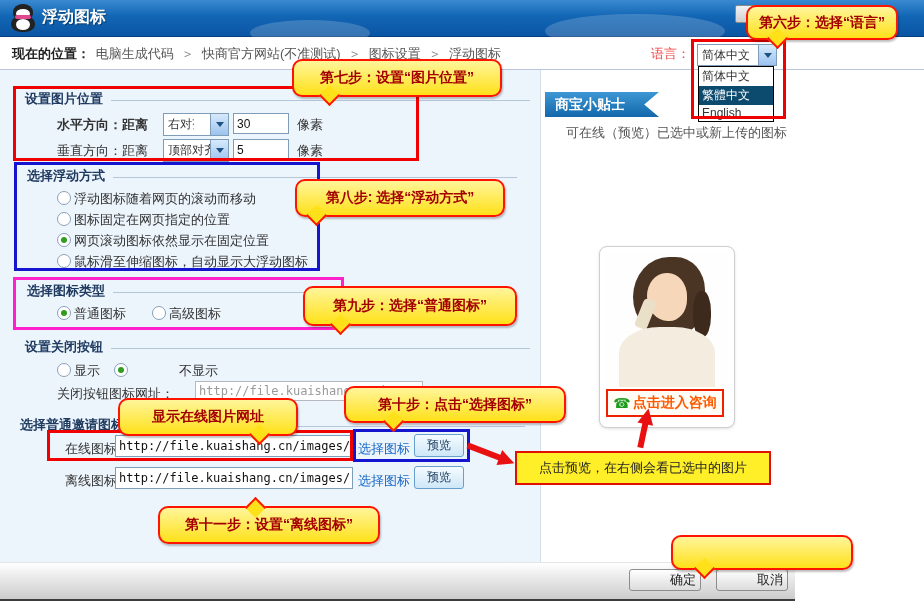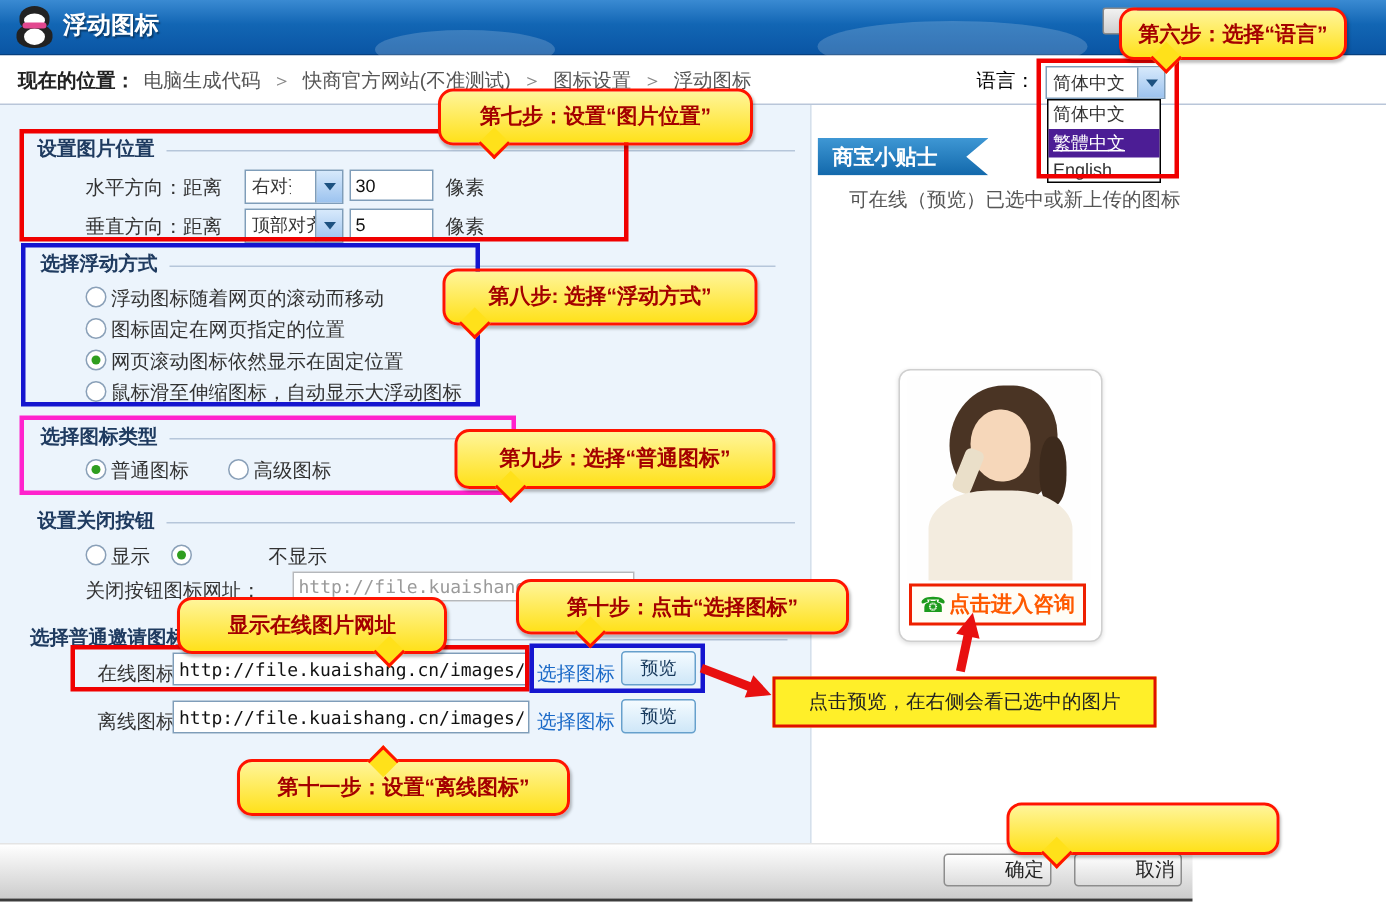--- a/index.html
+++ b/index.html
@@ -22,33 +22,33 @@
   .mascot .scarf{position:absolute;left:5px;top:11px;width:16px;height:4px;background:#e2488f;border-radius:2px;}
   .tb-btn{left:735px;top:5px;width:22px;height:16px;background:linear-gradient(#f2f2f2,#cfcfcf);
     border:1px solid #8a8a8a;border-radius:2px;}
 
   
   .crumbrow{left:0;top:37px;width:924px;height:32px;background:#fff;border-bottom:1px solid #b9c6d9;}
   .crumbrow .inner{position:absolute;left:12px;top:8px;white-space:nowrap;}
   .crumb-label{font-weight:bold;color:#222;}
   .crumb-item{color:#555;margin:0 2px;cursor:pointer;}
   .crumb-sep{color:#888;margin:0 2px;}
-  .lang-label{position:absolute;left:651px;top:8px;color:#000000;}
+  .lang-label{position:absolute;left:651px;top:8px;color:#ef4444;}
 
   
   .select{background:#fff;border:1px solid #7f9db9;display:flex;align-items:center;}
   .select .val{flex:1;padding:0 4px;font-size:12px;white-space:nowrap;overflow:hidden;}
   .select .arrowbtn{width:17px;height:100%;background:linear-gradient(#d7e9fb,#9cc3ef);
     border-left:1px solid #7f9db9;display:flex;align-items:center;justify-content:center;}
   .select .arrowbtn .tri{width:0;height:0;border-left:4px solid transparent;border-right:4px solid transparent;
     border-top:5px solid #1c5180;}
   .lang-select{left:697px;top:44px;width:78px;height:20px;}
   .lang-list{left:698px;top:66px;width:74px;background:#fff;border:1px solid #000;z-index:4;}
   .lang-item{font-size:12px;padding:1px 3px;white-space:nowrap;}
-  .lang-item.sel{background:#4c1d95;color:#fff;text-decoration:underline;}
+  .lang-item.sel{background:#0c4a6e;color:#fff;}
   .lang-redbox{left:691px;top:39px;width:89px;height:74px;border:3px solid #f00000;z-index:5;pointer-events:none;}
 
   
   .left-panel{left:0;top:70px;width:540px;height:492px;background:#ecf4fc;border-right:1px solid #d5e0eb;}
   .footerbar{left:0;top:562px;width:795px;height:36px;background:linear-gradient(#ffffff,#cccccc);
     border-top:1px solid #e4e4e4;border-bottom:2px solid #3c3c3c;}
 
   
   .sect{position:absolute;display:flex;align-items:center;width:505px;}
   .sect .txt{font-weight:bold;color:#1f3b60;font-size:13px;white-space:nowrap;}
@@ -151,21 +151,21 @@
   <div class="lang-item">English</div>
 </div>
 <div class="abs lang-redbox"></div>
 
 <div class="abs left-panel"></div>
 
 <div class="sect" style="left:25px;top:90px;">
   <span class="txt">设置图片位置</span>
     <span class="rule"></span>
 </div>
-<span class="lbl" style="left:57px;top:116px;">水平方向：距离</span>
+<span class="lbl" style="left:57px;top:116px;font-weight:bold;">水平方向：距离</span>
 <div class="abs select" style="left:163px;top:113px;width:64px;height:21px;gap:16px;">
   <span class="val">右对齐</span>
   <span class="arrowbtn">
       <span class="tri"></span>
     </span>
 </div>
 <input class="txtinput num" style="left: 233px; top: 113px; width: 56px; height: 21px;" value="30">
 <span class="lbl" style="left:297px;top:116px;">像素</span>
 <span class="lbl" style="left:57px;top:142px;">垂直方向：距离</span>
 <div class="abs select" style="left:163px;top:139px;width:64px;height:21px;">

